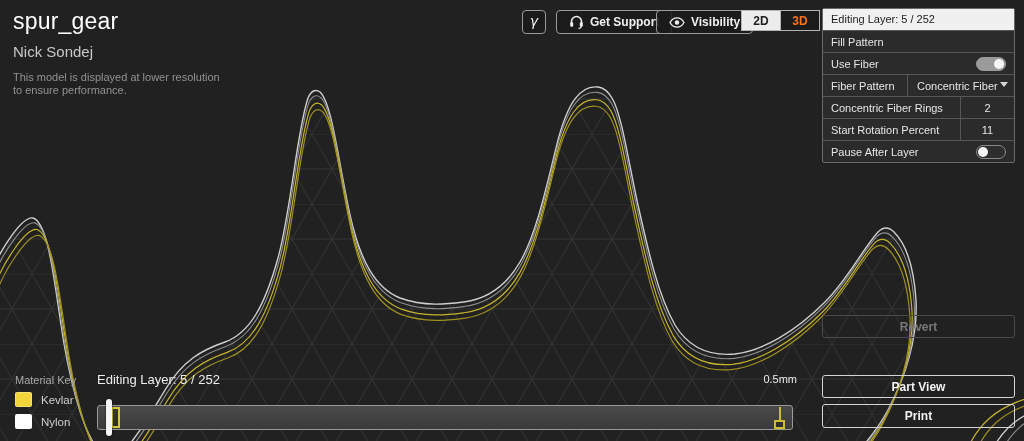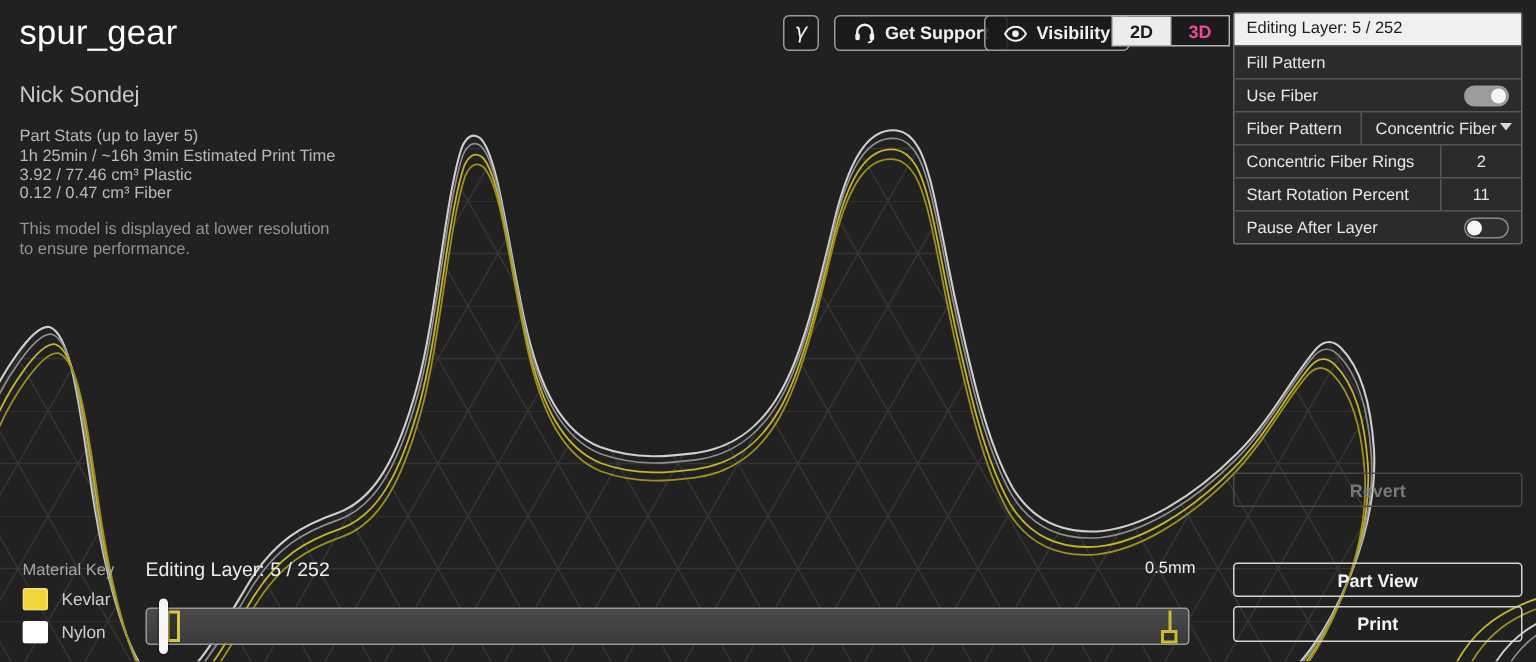--- a/index.html
+++ b/index.html
@@ -3,39 +3,39 @@
 <meta charset="utf-8">
 <style>
   html,body{margin:0;padding:0;background:#212121;width:1024px;height:441px;overflow:hidden;
     font-family:"Liberation Sans","DejaVu Sans",sans-serif;-webkit-font-smoothing:antialiased;}
   #stage{position:relative;width:1024px;height:311px;background:#212121;}
   #canvas-svg{position:absolute;left:0;top:0;z-index:0;}
 
   
   .title-block{position:absolute;left:13px;top:8px;z-index:5;color:#fff;}
   .title-block h1{margin:0;font-size:23px;font-weight:400;letter-spacing:.2px;color:#ffffff;}
-  .author{margin-top:20px;font-size:15px;color:#c9c9c9;}
+  .author{margin-top:8px;font-size:15px;color:#c9c9c9;}
   .stats{margin-top:13px;font-size:11px;line-height:12.8px;color:#b9b9b9;}
   .notice{margin-top:11px;font-size:11px;line-height:12.8px;color:#929292;width:218px;}
 
   
   .tb-btn{position:absolute;top:10px;z-index:6;height:24px;box-sizing:border-box;
     display:flex;align-items:center;justify-content:center;gap:6px;
     background:rgba(26,26,26,.85);border:1px solid #9a9a9a;border-radius:4px;
     color:#f0f0f0;font-size:12px;font-weight:700;cursor:pointer;}
   #logo-btn{left:522px;width:24px;font-family:"DejaVu Sans",sans-serif;font-style:italic;
     font-size:14px;font-weight:400;padding-bottom:2px;}
   #support-btn{left:556px;padding:0 12px;}
   #visibility-btn{left:656px;padding:0 12px;}
   .seg{position:absolute;left:741px;top:10px;z-index:6;height:21px;width:79px;display:flex;
     border:1px solid #b5b5b5;border-radius:0;overflow:hidden;box-sizing:border-box;}
   .seg > div{flex:1;display:flex;align-items:center;justify-content:center;
     font-size:12px;font-weight:700;cursor:pointer;}
   .seg .active{background:#ececec;color:#1d1d1d;}
-  .seg .inactive{background:rgba(26,26,26,.85);color:#ec4899;border-left:1px solid #b5b5b5;}
+  .seg .inactive{background:rgba(26,26,26,.85);color:#f97316;border-left:1px solid #b5b5b5;}
 
   
   .panel{position:absolute;left:822px;top:8px;width:193px;z-index:6;box-sizing:border-box;
     background:#2b2b2b;border:1px solid #6a6a6a;border-radius:2px;font-size:11px;color:#e6e6e6;}
   .panel-header{height:21px;line-height:21px;background:#f0f0f0;color:#1c1c1c;padding-left:8px;
     font-weight:400;}
   .prow{height:21px;display:flex;align-items:stretch;border-top:1px solid #565656;}
   .prow .lbl{flex:1;display:flex;align-items:center;padding-left:8px;}
   .prow .val{display:flex;align-items:center;box-sizing:border-box;border-left:1px solid #565656;
     position:relative;}
@@ -154,26 +154,20 @@
       <path d="M 966,452 C 978,424 996,408 1028,398" stroke="#c6b52b" stroke-width="1.2"></path>
       <path d="M 974,455 C 986,428 1002,413 1030,404" stroke="#9e901f" stroke-width="1.2"></path>
       <path d="M 988,458 C 1000,432 1014,420 1032,412" stroke="#cfcfcf" stroke-width="1.3"></path>
       <path d="M 996,461 C 1008,436 1020,424 1034,418" stroke="#8f8f8f" stroke-width="1.1"></path>
     </g>
   </svg>
 
   <div class="title-block">
     <h1>spur_gear</h1>
     <div class="author">Nick Sondej</div>
-    <div class="stats">
-      <div>Part Stats (up to layer 5)</div>
-      <div>1h 25min / ~16h 3min Estimated Print Time</div>
-      <div>3.92 / 77.46 cm³ Plastic</div>
-      <div>0.12 / 0.47 cm³ Fiber</div>
-    </div>
     <div class="notice">This model is displayed at lower resolution to ensure performance.</div>
   </div>
 
   <div class="tb-btn" id="logo-btn">
     <span>γ</span>
   </div>
 
   <div class="tb-btn" id="support-btn">
     <svg class="icon-svg" width="15" height="14" viewBox="0 0 15 14">
       <path d="M2.5,8 V6.5 A5,5 0 0 1 12.5,6.5 V8" fill="none" stroke="#f0f0f0" stroke-width="1.6"></path>

